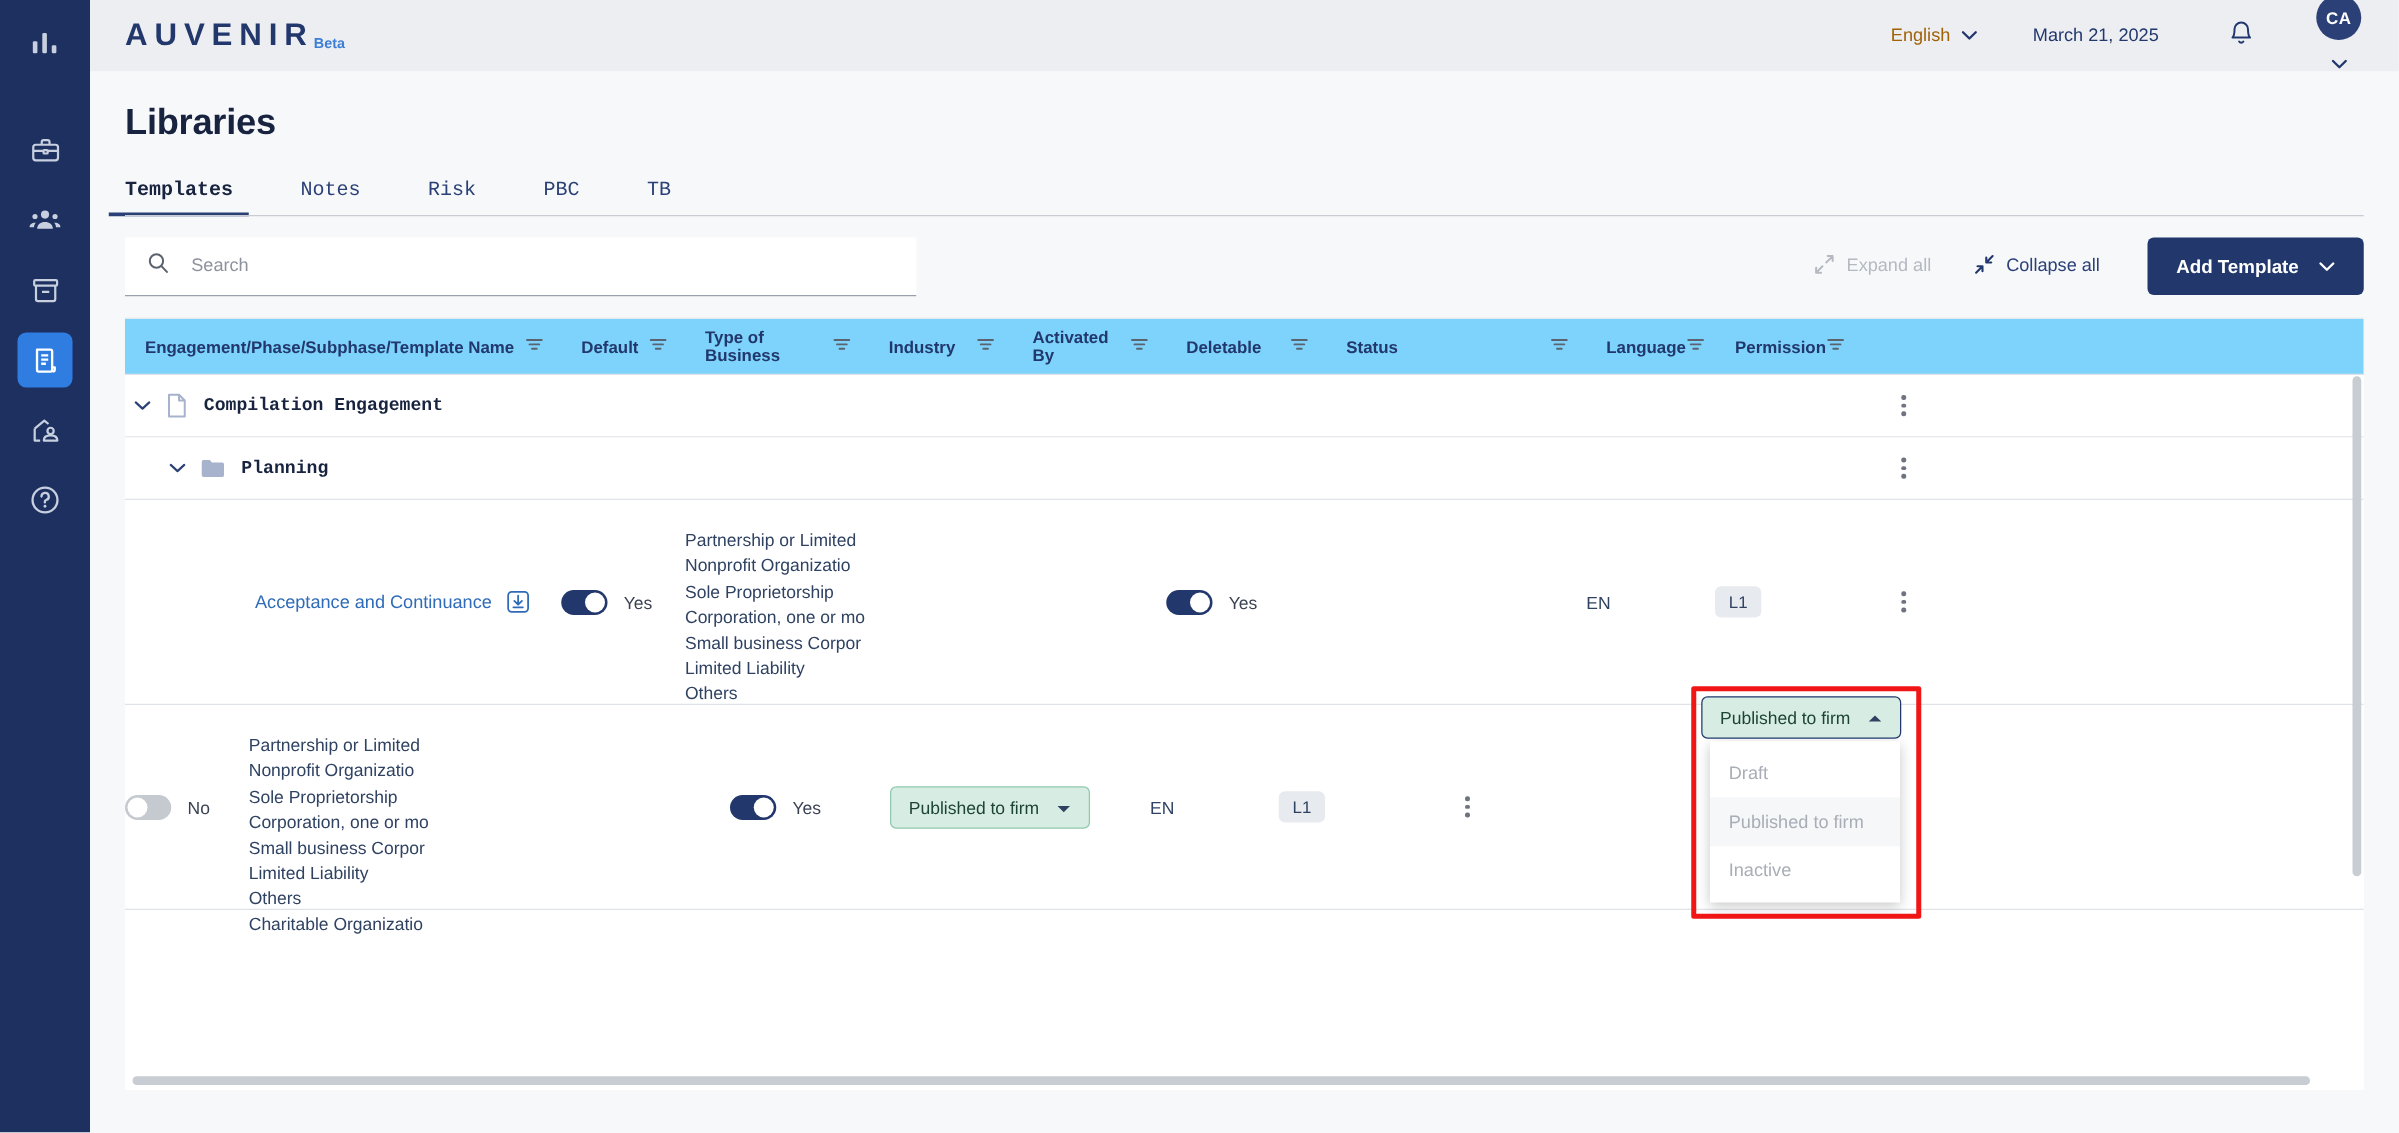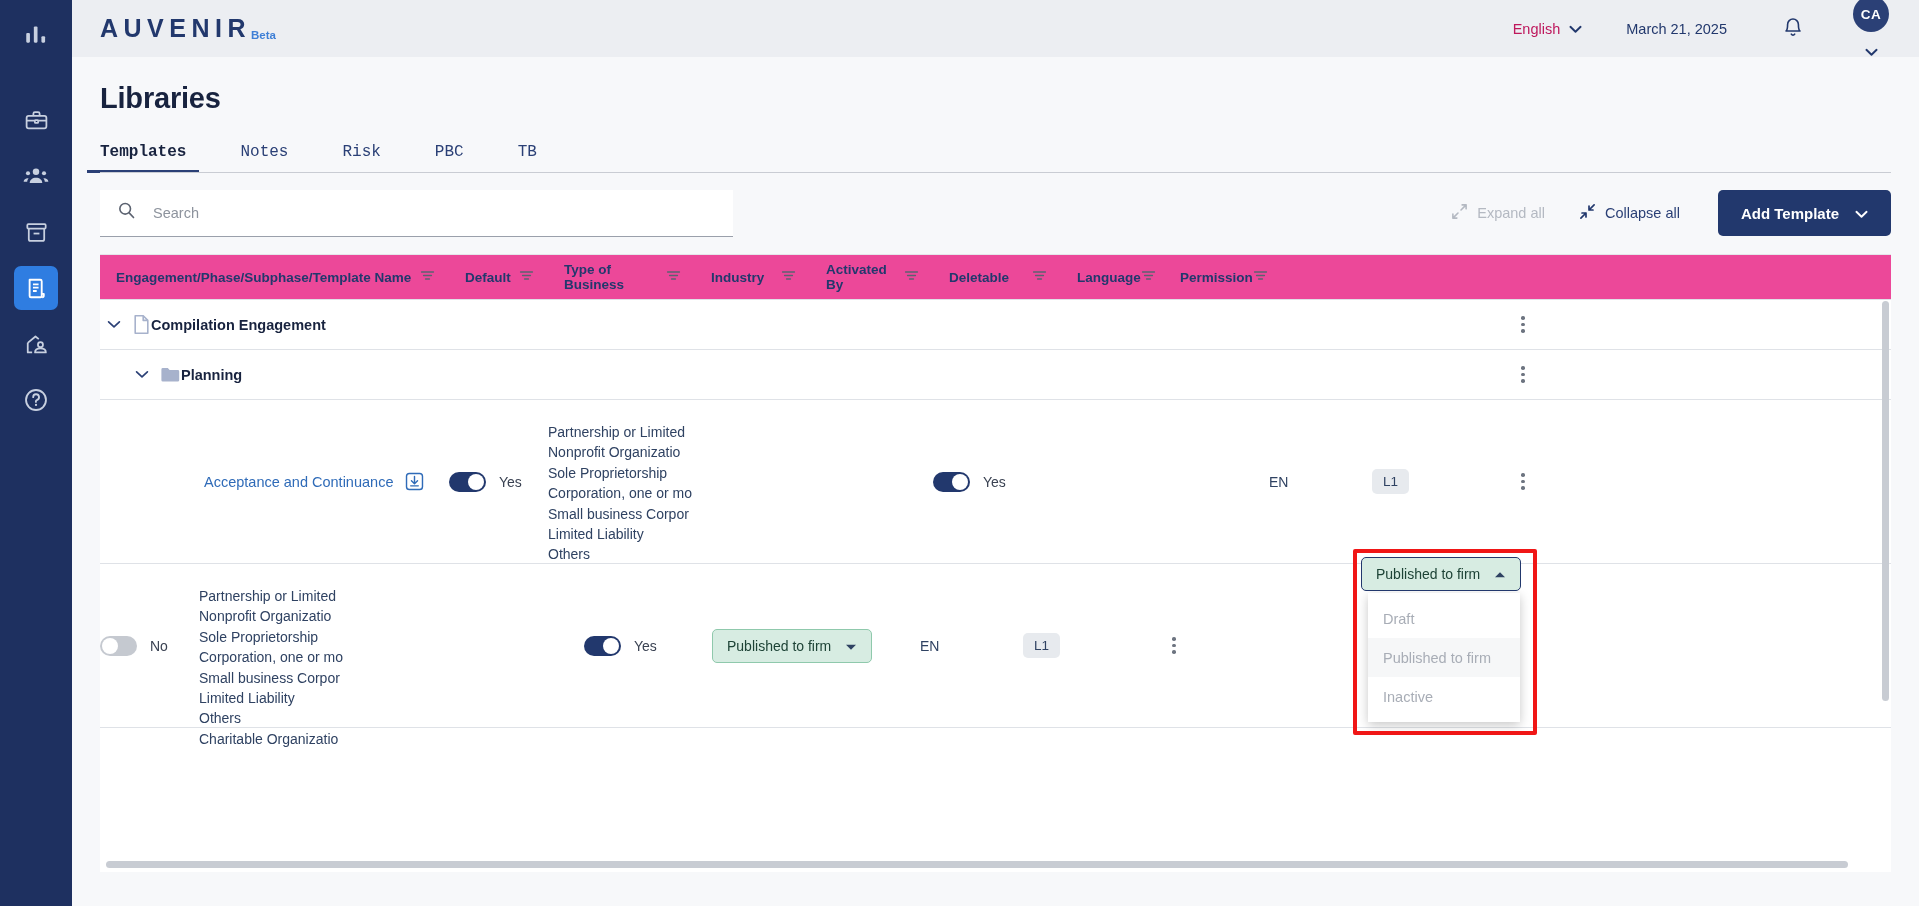--- a/index.html
+++ b/index.html
@@ -45,21 +45,21 @@
   }
   .brand-beta {
     font-size: 11.5px; font-weight: 700; color: #3e7fd6;
     align-self: flex-end; margin-top: 4px; margin-right: 2px;
   }
   .topbar-right {
     margin-left: auto; display: flex; align-items: center; gap: 0px;
   }
   .lang-select {
     display: flex; align-items: flex-start; gap: 9px;
-    font-size: 14.5px; color: #be185d; cursor: pointer;
+    font-size: 14.5px; color: #a16207; cursor: pointer;
     margin-right: 44px;
   }
   .topdate { font-size: 14.5px; color: #22386d; margin-right: 56px; }
   .bell { cursor: pointer; margin-right: 50px; }
   .avatar-wrap { display: flex; align-items: center; gap: 11px; cursor: pointer; flex-direction: column; }
   .avatar {
     width: 36px; height: 36px; border-radius: 50%;
     background: #2b4076; color: #fff; font-size: 13.5px; font-weight: 700;
     display: flex; align-items: center; justify-content: center;
     letter-spacing: .5px;
@@ -124,21 +124,21 @@
 
   
   .table-wrap {
     margin-top: 14px; background: #fff;
     border-top: 1px solid #e4e6ea;
     position: relative;
     height: 618px; overflow: hidden;
   }
   .thead {
     display: flex; align-items: flex-end; height: 45px;
-    border-bottom: 1px solid #dfe2e7; background: #ec4899;
+    border-bottom: 1px solid #dfe2e7; background: #7dd3fc;
   }
   .th {
     font-size: 13.5px; font-weight: 700; color: #22386d;
     display: flex; align-items: center; flex-shrink: 0;
     height: 100%;
   }
   .th .filter-ico { margin-left: auto; margin-right: 14px; }
   .th-label { padding-left: 16px; }
 
   
@@ -160,21 +160,21 @@
   }
   .trow.group { height: 50px; align-items: center; }
   .trow.tall  { height: 164px; }
 
   .cell { display: flex; align-items: center; flex-shrink: 0; }
   .cell.center { justify-content: center; }
 
   .tree-cell { display: flex; align-items: center; }
   .chev-btn { width: 28px; display: flex; justify-content: center; cursor: pointer; }
   .node-label { font-size: 14.5px; color: #18233f; font-weight: 600; }
-  .node-label.lv1 { margin-left: 0; }
+  .node-label.lv1 { margin-left: 12px; font-family: Liberation Mono, monospace; }
   .tpl-link {
     font-size: 14.5px; color: #2f6bb8; cursor: pointer;
   }
   .dl-btn {
     width: 20px; height: 20px; margin-left: 11px; cursor: pointer;
     display: flex; align-items: center; justify-content: center;
   }
 
   
   .tgl-wrap { display: flex; align-items: center; gap: 13px; }
@@ -445,20 +445,28 @@
             </span>
           </div>
           <div class="th c-del">
             <span class="th-label">Deletable</span>
             <span class="filter-ico">
               <svg width="15" height="13" viewBox="0 0 15 13" fill="none" stroke="#5b6270" stroke-width="1.5" stroke-linecap="round">
                   <path d="M1.6 3h11.8M3.6 6.5h7.8M5.6 10h3.8"></path>
                 </svg>
             </span>
           </div>
+          <div class="th c-status">
+            <span class="th-label">Status</span>
+            <span class="filter-ico">
+              <svg width="15" height="13" viewBox="0 0 15 13" fill="none" stroke="#5b6270" stroke-width="1.5" stroke-linecap="round">
+                  <path d="M1.6 3h11.8M3.6 6.5h7.8M5.6 10h3.8"></path>
+                </svg>
+            </span>
+          </div>
           <div class="th c-lang">
             <span class="th-label">Language</span>
             <span class="filter-ico">
               <svg width="15" height="13" viewBox="0 0 15 13" fill="none" stroke="#5b6270" stroke-width="1.5" stroke-linecap="round">
                   <path d="M1.6 3h11.8M3.6 6.5h7.8M5.6 10h3.8"></path>
                 </svg>
             </span>
           </div>
           <div class="th c-perm">
             <span class="th-label">Permission</span>

